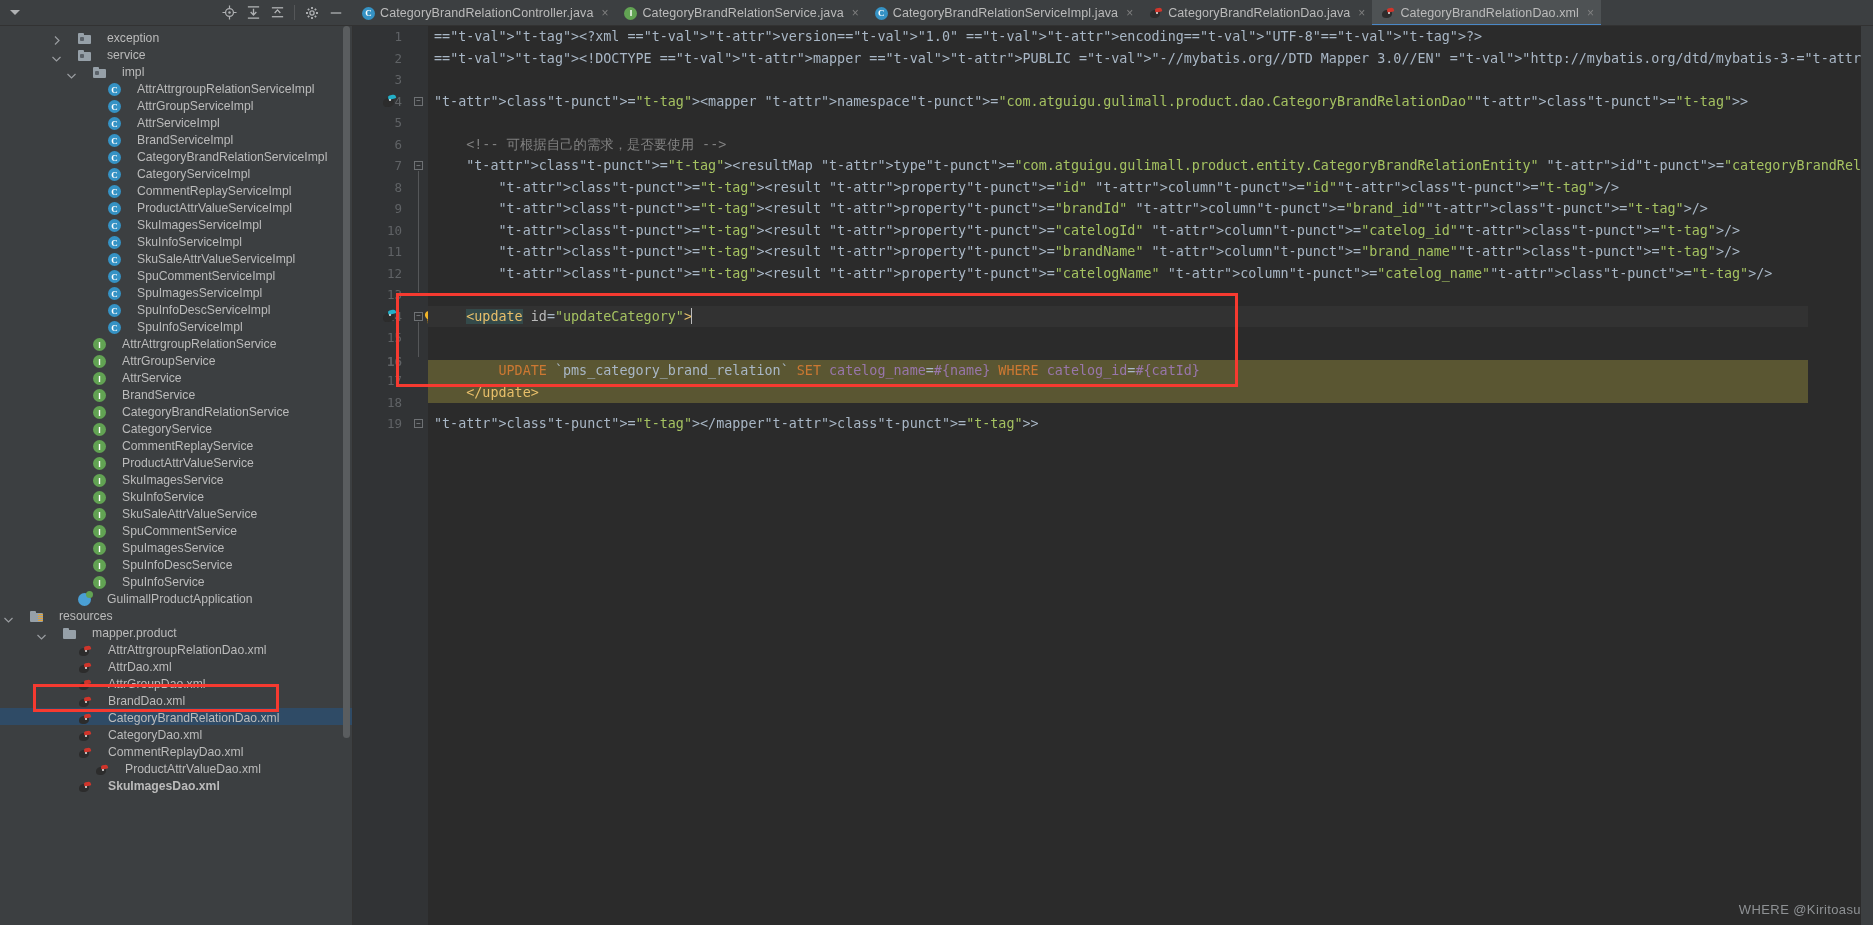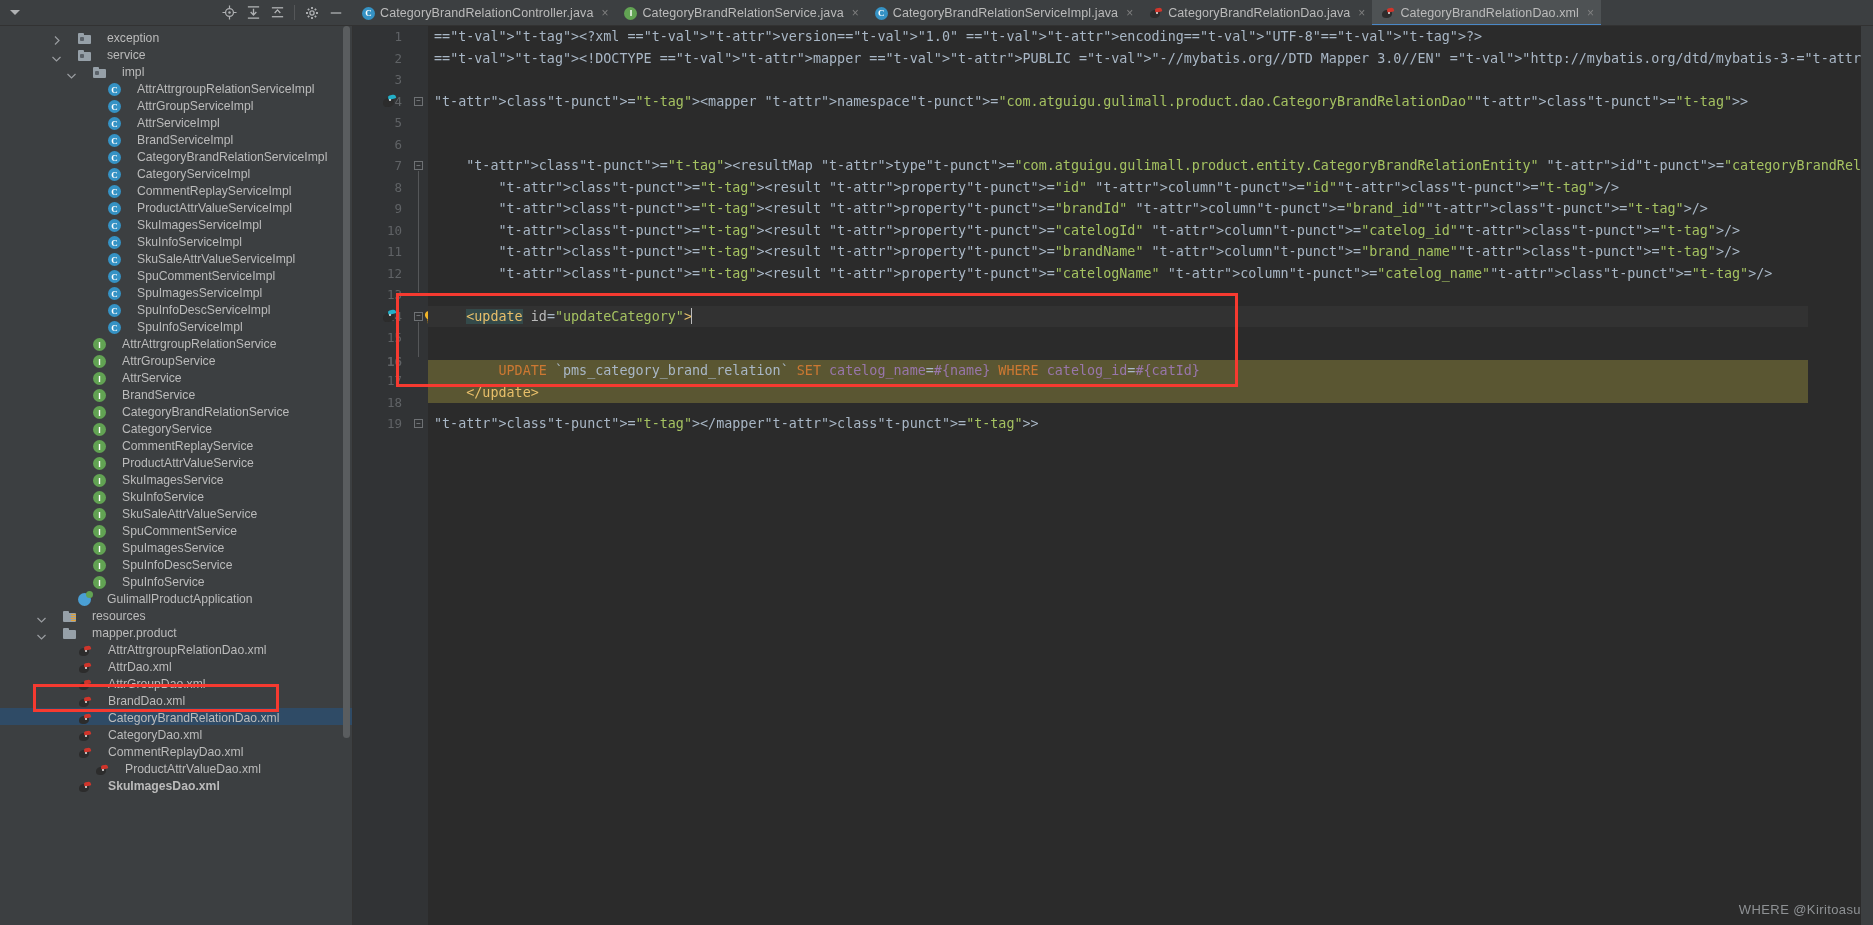--- a/index.html
+++ b/index.html
@@ -461,21 +461,21 @@
           <span class="ic" style="border-radius: 50%; display: flex; align-items: center; justify-content: center; background: rgb(98, 163, 83); color: rgb(255, 255, 255); font-size: 9px; font-weight: bold;">I</span>
           <span class="node-label">SpuInfoService</span>
         </div>
         <div class="node" style="padding-left: 51px;">
           <span class="arrow empty"></span>
           <span class="ic" style="border-radius: 50%; background: rgb(74, 159, 212); position: relative;">
             <span style="position:absolute;right:-2px;top:-2px;width:7px;height:7px;background:#62a353;border-radius:50%"></span>
           </span>
           <span class="node-label">GulimallProductApplication</span>
         </div>
-        <div class="node" style="padding-left: 36px;">
+        <div class="node" style="padding-left: 3px;">
           <span class="arrow">
             <svg width="9" height="6" viewBox="0 0 9 6">
               <path d="M0.5 1 L4.5 5 L8.5 1" stroke="#9a9da1" stroke-width="1.2" fill="none"></path>
             </svg>
           </span>
           <span class="folder-ic res plain">
             <span class="f-tab"></span>
             <span class="f-body"></span>
             <span class="f-lines"></span>
           </span>
@@ -621,20 +621,21 @@
               <rect x="4.2" y="10.1" width="4.6" height="1.3" fill="#c08a1e"></rect>
               <rect x="4.6" y="12.1" width="3.8" height="1.2" fill="#c08a1e"></rect>
             </svg></div>
         </div>
       <div class="code-col" id="codecol">
           <div class="code-line" style="top: 0px;"><span class<span="" class="t-punct">=</span><span class<span="" class="t-punct">=</span>"t-val"&gt;"t-tag"&gt;&lt;?xml <span class<span="" class="t-punct">=</span><span class<span="" class="t-punct">=</span>"t-val"&gt;"t-attr"&gt;version<span class="t-punct">=</span><span class<span="" class="t-punct">=</span>"t-val"&gt;"1.0" <span class<span="" class="t-punct">=</span><span class<span="" class="t-punct">=</span>"t-val"&gt;"t-attr"&gt;encoding<span class="t-punct">=</span><span class<span="" class="t-punct">=</span>"t-val"&gt;"UTF-8"<span class<span="" class="t-punct">=</span><span class<span="" class="t-punct">=</span>"t-val"&gt;"t-tag"&gt;?&gt;</div>
           <div class="code-line" style="top: 21.5px;"><span class<span="" class="t-punct">=</span><span class<span="" class="t-punct">=</span>"t-val"&gt;"t-tag"&gt;&lt;!DOCTYPE <span class<span="" class="t-punct">=</span><span class<span="" class="t-punct">=</span>"t-val"&gt;"t-attr"&gt;mapper <span class<span="" class="t-punct">=</span><span class<span="" class="t-punct">=</span>"t-val"&gt;"t-attr"&gt;PUBLIC <span class<span="" class="t-punct">=</span>"t-val"&gt;"-//mybatis.org//DTD Mapper 3.0//EN" <span class<span="" class="t-punct">=</span>"t-val"&gt;"http://mybatis.org/dtd/mybatis-3-<span class<span="" class="t-punct">=</span>"t-attr<span class<span="" class="t-punct">=</span>"t-val"&gt;"&gt;mapper.dtd"&gt;</div>
           <div class="code-line" style="top: 43px;"></div>
           <div class="code-line" style="top: 64.5px;"><span <span="" class="&lt;span">"t-attr"</span>&gt;class<span class="&lt;span">"t-punct"</span>&gt;=<span class="t-val">"t-tag"</span>&gt;&lt;mapper <span class="&lt;span">"t-attr"</span>&gt;namespace<span class="&lt;span">"t-punct"</span>&gt;=<span class="t-val">"com.atguigu.gulimall.product.dao.CategoryBrandRelationDao"</span><span <span="" class="&lt;span">"t-attr"</span>&gt;class<span class="&lt;span">"t-punct"</span>&gt;=<span class="t-val">"t-tag"</span>&gt;&gt;</div>
           <div class="code-line" style="top: 86px;"></div>
+          <div class="code-line" style="top: 107.5px;">    <span class="t-com">&lt;!-- 可根据自己的需求，是否要使用 --&gt;</span></div>
           <div class="code-line" style="top: 129px;">    <span <span="" class="&lt;span">"t-attr"</span>&gt;class<span class="&lt;span">"t-punct"</span>&gt;=<span class="t-val">"t-tag"</span>&gt;&lt;resultMap <span class="&lt;span">"t-attr"</span>&gt;type<span class="&lt;span">"t-punct"</span>&gt;=<span class="t-val">"com.atguigu.gulimall.product.entity.CategoryBrandRelationEntity"</span> <span class="&lt;span">"t-attr"</span>&gt;id<span class="&lt;span">"t-punct"</span>&gt;=<span class="t-val">"categoryBrandRelationMap"</span>&gt;class&gt;=&gt;&gt;</div>
           <div class="code-line" style="top: 150.5px;">        <span <span="" class="&lt;span">"t-attr"</span>&gt;class<span class="&lt;span">"t-punct"</span>&gt;=<span class="t-val">"t-tag"</span>&gt;&lt;result <span class="&lt;span">"t-attr"</span>&gt;property<span class="&lt;span">"t-punct"</span>&gt;=<span class="t-val">"id"</span> <span class="&lt;span">"t-attr"</span>&gt;column<span class="&lt;span">"t-punct"</span>&gt;=<span class="t-val">"id"</span><span <span="" class="&lt;span">"t-attr"</span>&gt;class<span class="&lt;span">"t-punct"</span>&gt;=<span class="t-val">"t-tag"</span>&gt;/&gt;</div>
           <div class="code-line" style="top: 172px;">        <span <span="" class="&lt;span">"t-attr"</span>&gt;class<span class="&lt;span">"t-punct"</span>&gt;=<span class="t-val">"t-tag"</span>&gt;&lt;result <span class="&lt;span">"t-attr"</span>&gt;property<span class="&lt;span">"t-punct"</span>&gt;=<span class="t-val">"brandId"</span> <span class="&lt;span">"t-attr"</span>&gt;column<span class="&lt;span">"t-punct"</span>&gt;=<span class="t-val">"brand_id"</span><span <span="" class="&lt;span">"t-attr"</span>&gt;class<span class="&lt;span">"t-punct"</span>&gt;=<span class="t-val">"t-tag"</span>&gt;/&gt;</div>
           <div class="code-line" style="top: 193.5px;">        <span <span="" class="&lt;span">"t-attr"</span>&gt;class<span class="&lt;span">"t-punct"</span>&gt;=<span class="t-val">"t-tag"</span>&gt;&lt;result <span class="&lt;span">"t-attr"</span>&gt;property<span class="&lt;span">"t-punct"</span>&gt;=<span class="t-val">"catelogId"</span> <span class="&lt;span">"t-attr"</span>&gt;column<span class="&lt;span">"t-punct"</span>&gt;=<span class="t-val">"catelog_id"</span><span <span="" class="&lt;span">"t-attr"</span>&gt;class<span class="&lt;span">"t-punct"</span>&gt;=<span class="t-val">"t-tag"</span>&gt;/&gt;</div>
           <div class="code-line" style="top: 215px;">        <span <span="" class="&lt;span">"t-attr"</span>&gt;class<span class="&lt;span">"t-punct"</span>&gt;=<span class="t-val">"t-tag"</span>&gt;&lt;result <span class="&lt;span">"t-attr"</span>&gt;property<span class="&lt;span">"t-punct"</span>&gt;=<span class="t-val">"brandName"</span> <span class="&lt;span">"t-attr"</span>&gt;column<span class="&lt;span">"t-punct"</span>&gt;=<span class="t-val">"brand_name"</span><span <span="" class="&lt;span">"t-attr"</span>&gt;class<span class="&lt;span">"t-punct"</span>&gt;=<span class="t-val">"t-tag"</span>&gt;/&gt;</div>
           <div class="code-line" style="top: 236.5px;">        <span <span="" class="&lt;span">"t-attr"</span>&gt;class<span class="&lt;span">"t-punct"</span>&gt;=<span class="t-val">"t-tag"</span>&gt;&lt;result <span class="&lt;span">"t-attr"</span>&gt;property<span class="&lt;span">"t-punct"</span>&gt;=<span class="t-val">"catelogName"</span> <span class="&lt;span">"t-attr"</span>&gt;column<span class="&lt;span">"t-punct"</span>&gt;=<span class="t-val">"catelog_name"</span><span <span="" class="&lt;span">"t-attr"</span>&gt;class<span class="&lt;span">"t-punct"</span>&gt;=<span class="t-val">"t-tag"</span>&gt;/&gt;</div>
           <div class="code-line hl-caret" style="top: 279.5px; width: 1380px;">    <span class="t-caret-tag">&lt;update</span> <span class="t-attr">id</span><span class="t-punct">=</span><span class="t-val">"updateCategory"</span><span class="t-tag">&gt;</span><span class="caret"></span></div>
           <div class="code-line hl-sel" style="top: 301px; width: 1380px;">        <span class="t-sqlkw">UPDATE</span> <span class="t-sqlid">`pms_category_brand_relation`</span> <span class="t-sqlkw">SET</span> <span class="t-param">catelog_name</span>=<span class="t-param">#{name}</span> <span class="t-sqlkw">WHERE</span> <span class="t-param">catelog_id</span>=<span class="t-param">#{catId}</span></div>
           <div class="code-line hl-sel" style="top: 322.5px; width: 1380px;">    <span class="t-tag">&lt;/update&gt;</span></div>
           <div class="code-line" style="top: 344px;"></div>

